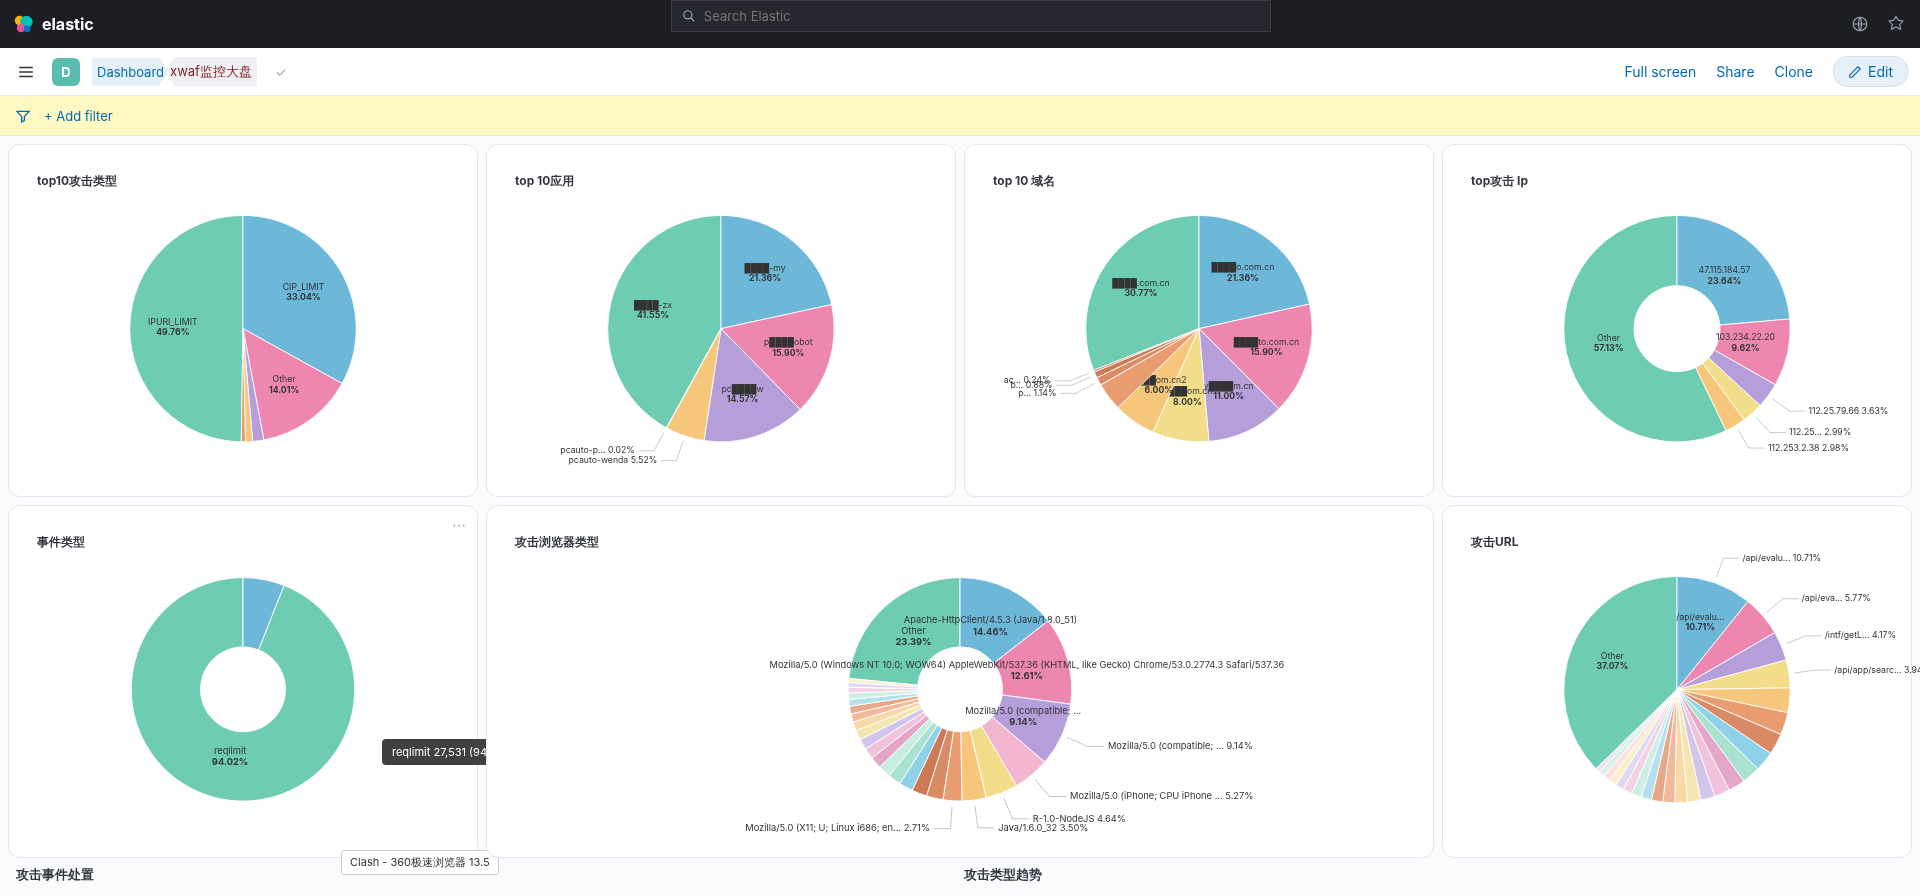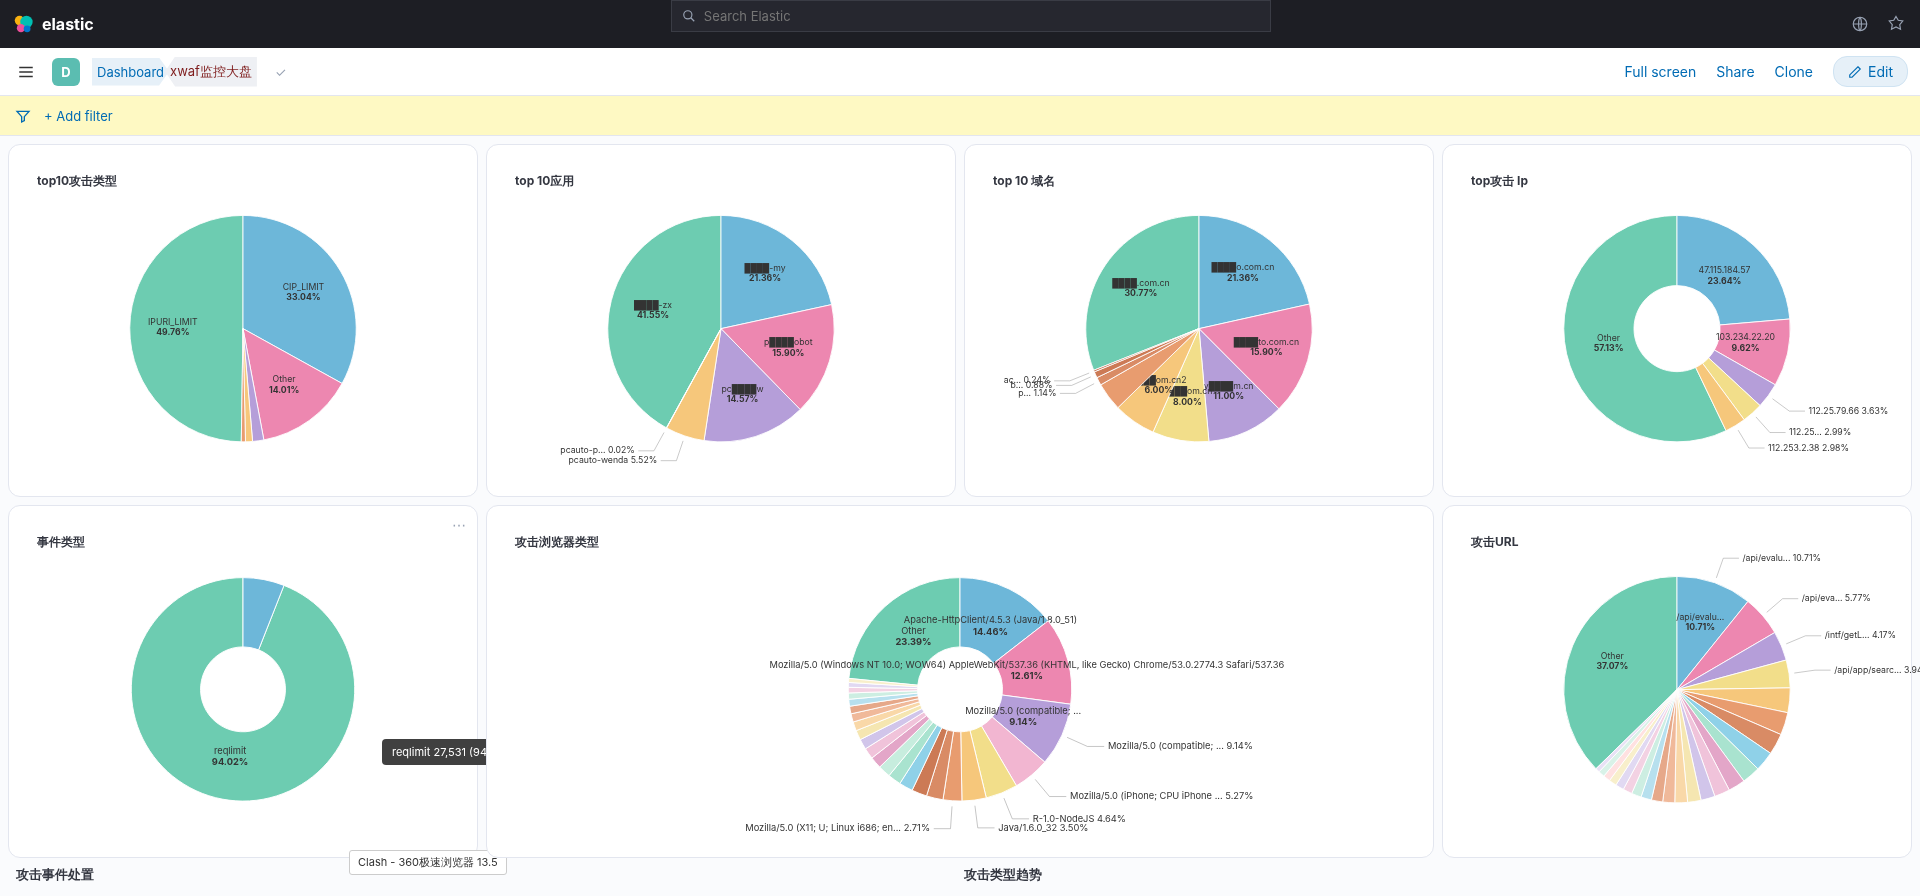--- a/index.html
+++ b/index.html
@@ -224,21 +224,21 @@
     <span class="opts">⋯</span>
     <div class="chart" id="c-p5">
       <div class="tooltip" style="top:180px;left:345px">reqlimit  27,531 (94.02%)</div>
     <svg class="pie" viewBox="-200 -140 400 290" width="100%" height="100%">
           <path d="M 44.03470448900517 -111.62860207207643 A 120 120 0 1 1 7.34788079488412e-15 -120 L 2.7921947020559652e-15 -45.6 A 45.6 45.6 0 1 0 16.733187705821965 -42.418868787389044 Z" fill="#6dccb1" stroke="#fff" stroke-width="1"></path>
           <text x="-13.895248173732993" y="69.09091652312462" text-anchor="middle" class="lbl">reqlimit</text>
           <text x="-13.895248173732993" y="81.09091652312462" text-anchor="middle" class="lblb">94.02%</text>
           <path d="M 7.34788079488412e-15 -120 A 120 120 0 0 1 44.03470448900512 -111.62860207207645 L 16.733187705821944 -42.41886878738905 A 45.6 45.6 0 0 0 2.7921947020559652e-15 -45.6 Z" fill="#6db7d9" stroke="#fff" stroke-width="1"></path>
         </svg>
       </div>
-    <div class="tooltip2" style="bottom:-18px;left:340px">Clash - 360极速浏览器 13.5</div>
+    <div class="tooltip2" style="bottom:-18px;left:332px">Clash - 360极速浏览器 13.5</div>
   </div>
   <div class="panel w2">
     <div class="ptitle">攻击浏览器类型</div>
     <div class="chart" id="c-p6">
         <svg class="pie" viewBox="-200 -140 400 290" width="100%" height="100%">
           <path d="M -119.42343938536641 -11.749132962466389 A 120 120 0 0 1 3.399323338588788e-14 -120 L 1.2917428686637394e-14 -45.6 A 45.6 45.6 0 0 0 -45.38090696643924 -4.464670525737228 Z" fill="#6dccb1" stroke="#fff" stroke-width="1"></path>
           <text x="-49.966969063108834" y="-59.12406010669321" text-anchor="middle" class="lbl">Other</text>
           <text x="-49.966969063108834" y="-47.12406010669321" text-anchor="middle" class="lblb">23.39%</text>
           <path d="M 3.399323338588788e-14 -120 A 120 120 0 0 1 94.77435891406954 -73.60584822164016 L 36.01425638734643 -27.970222324223258 A 45.6 45.6 0 0 0 1.2917428686637394e-14 -45.6 Z" fill="#6db7d9" stroke="#fff" stroke-width="1"></path>
           <text x="32.711385122248984" y="-70.8230894480636" text-anchor="middle" class="lbl">Apache-HttpClient/4.5.3 (Java/1.8.0_51)</text>

